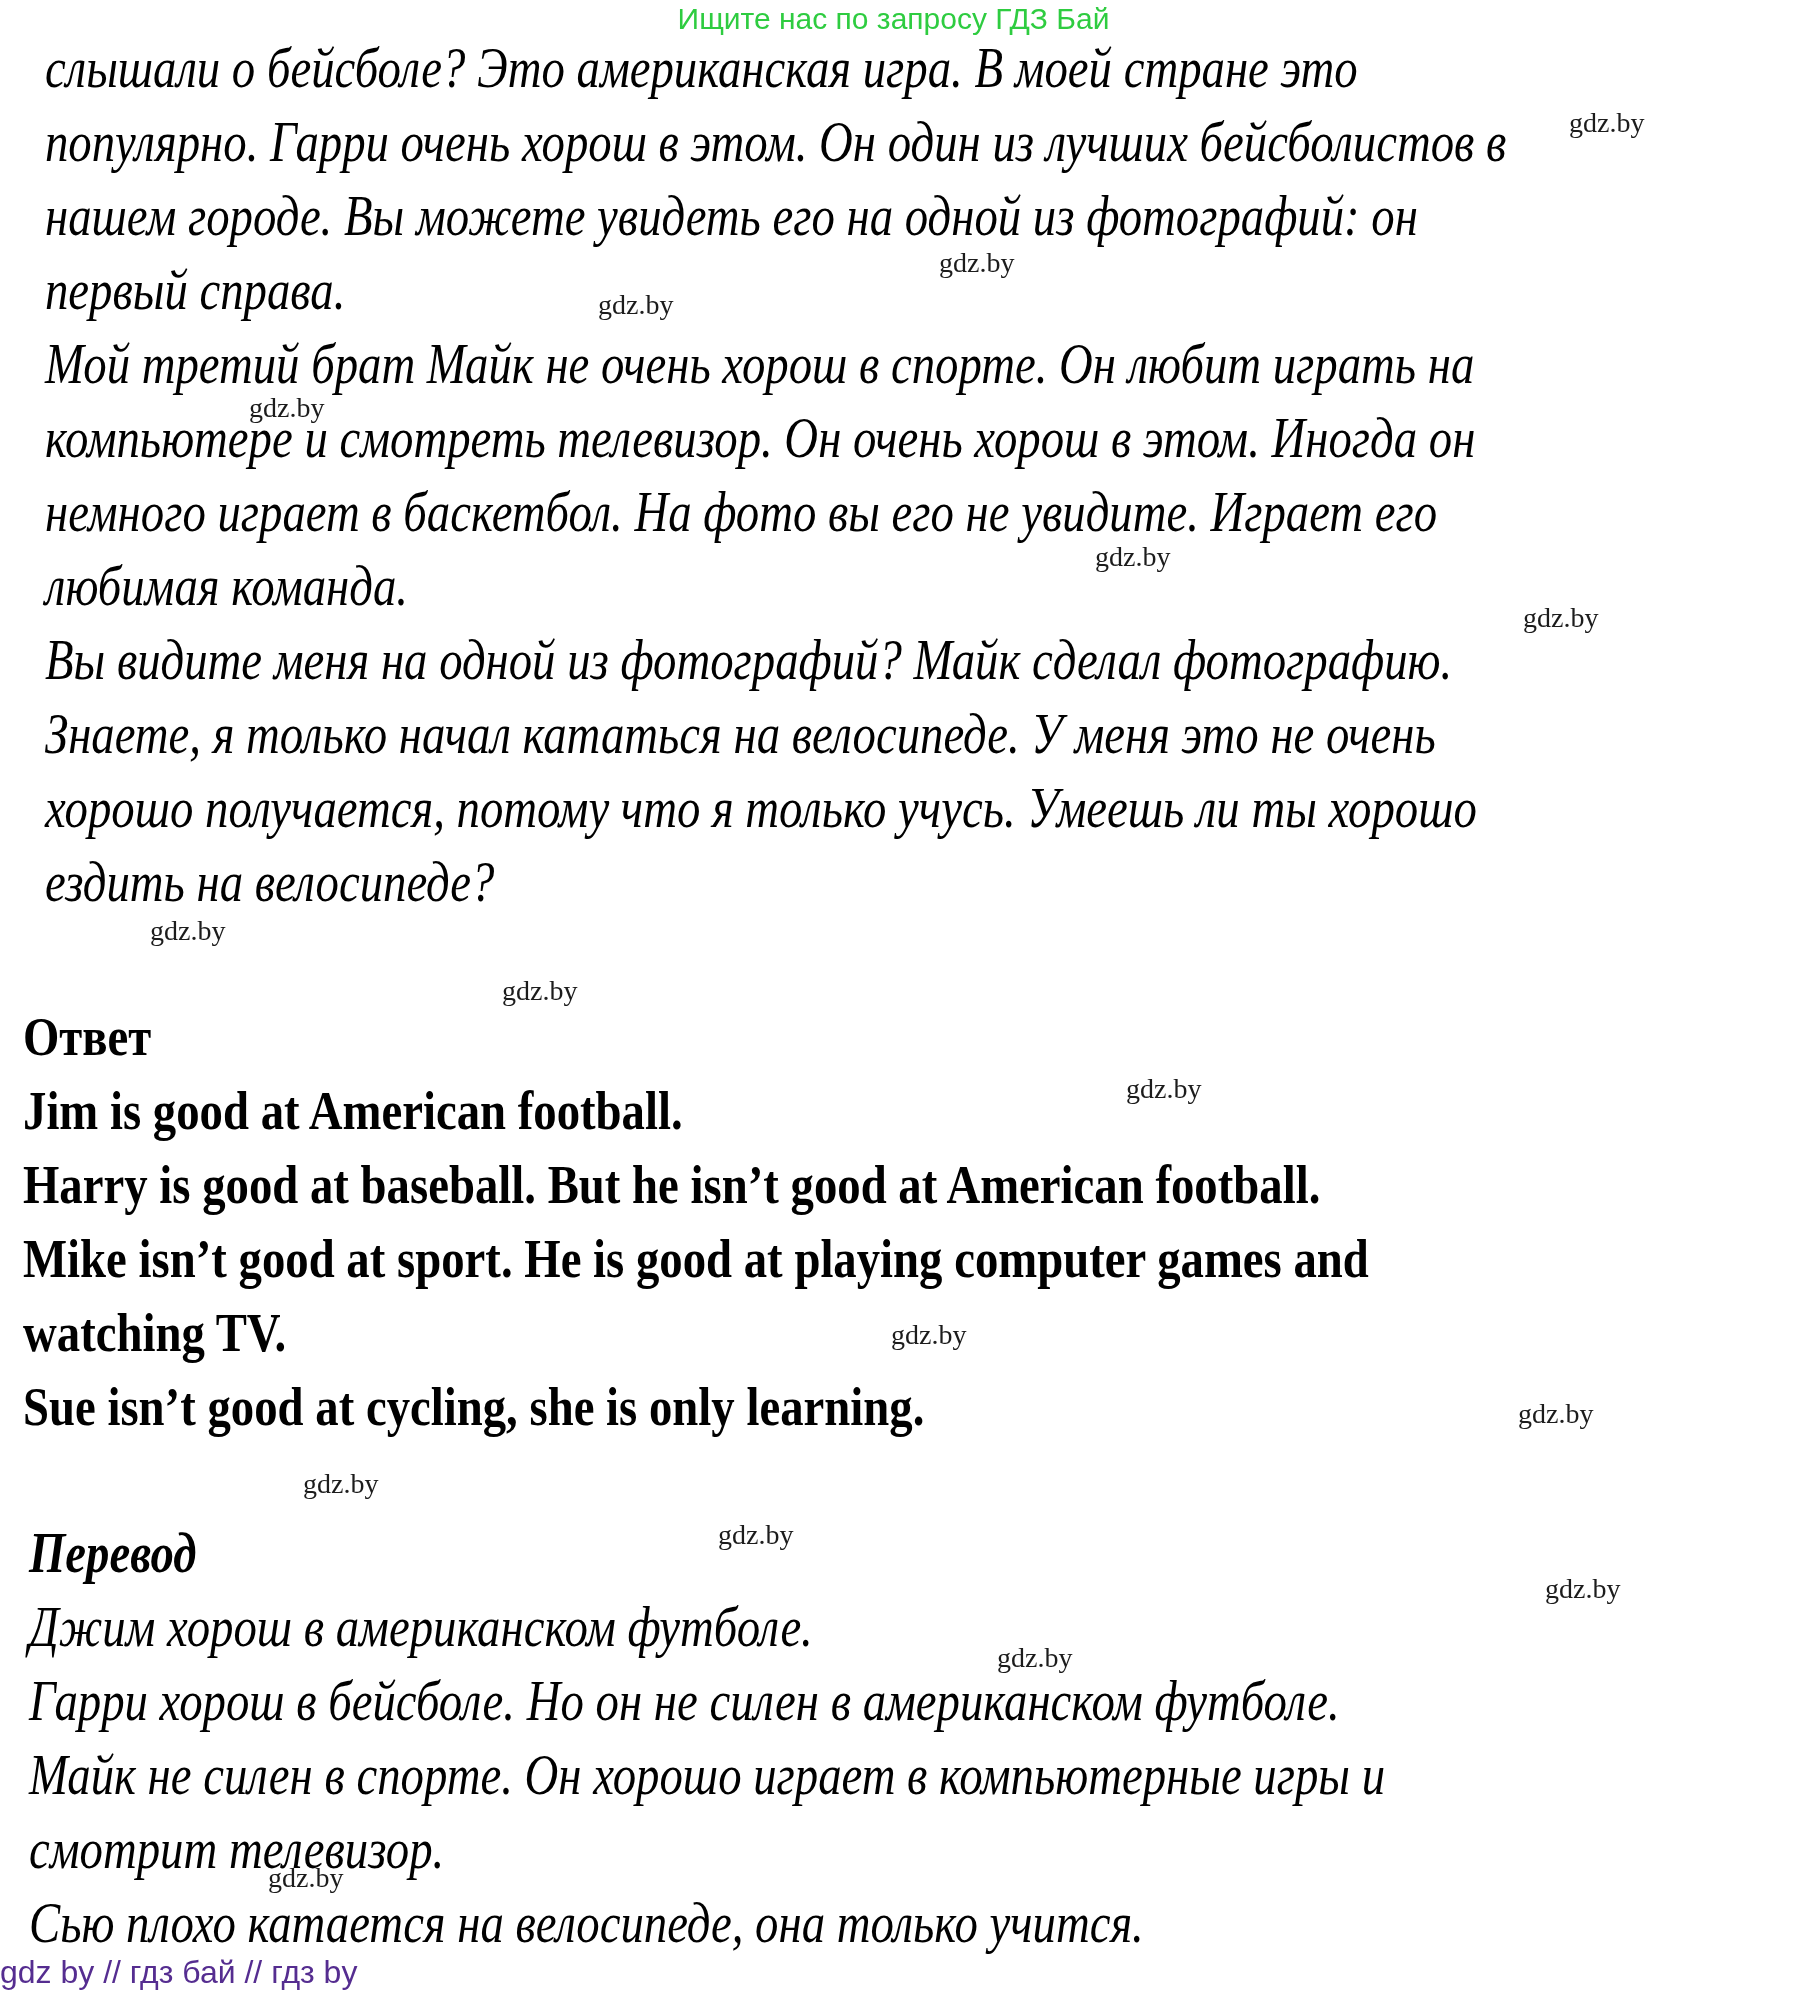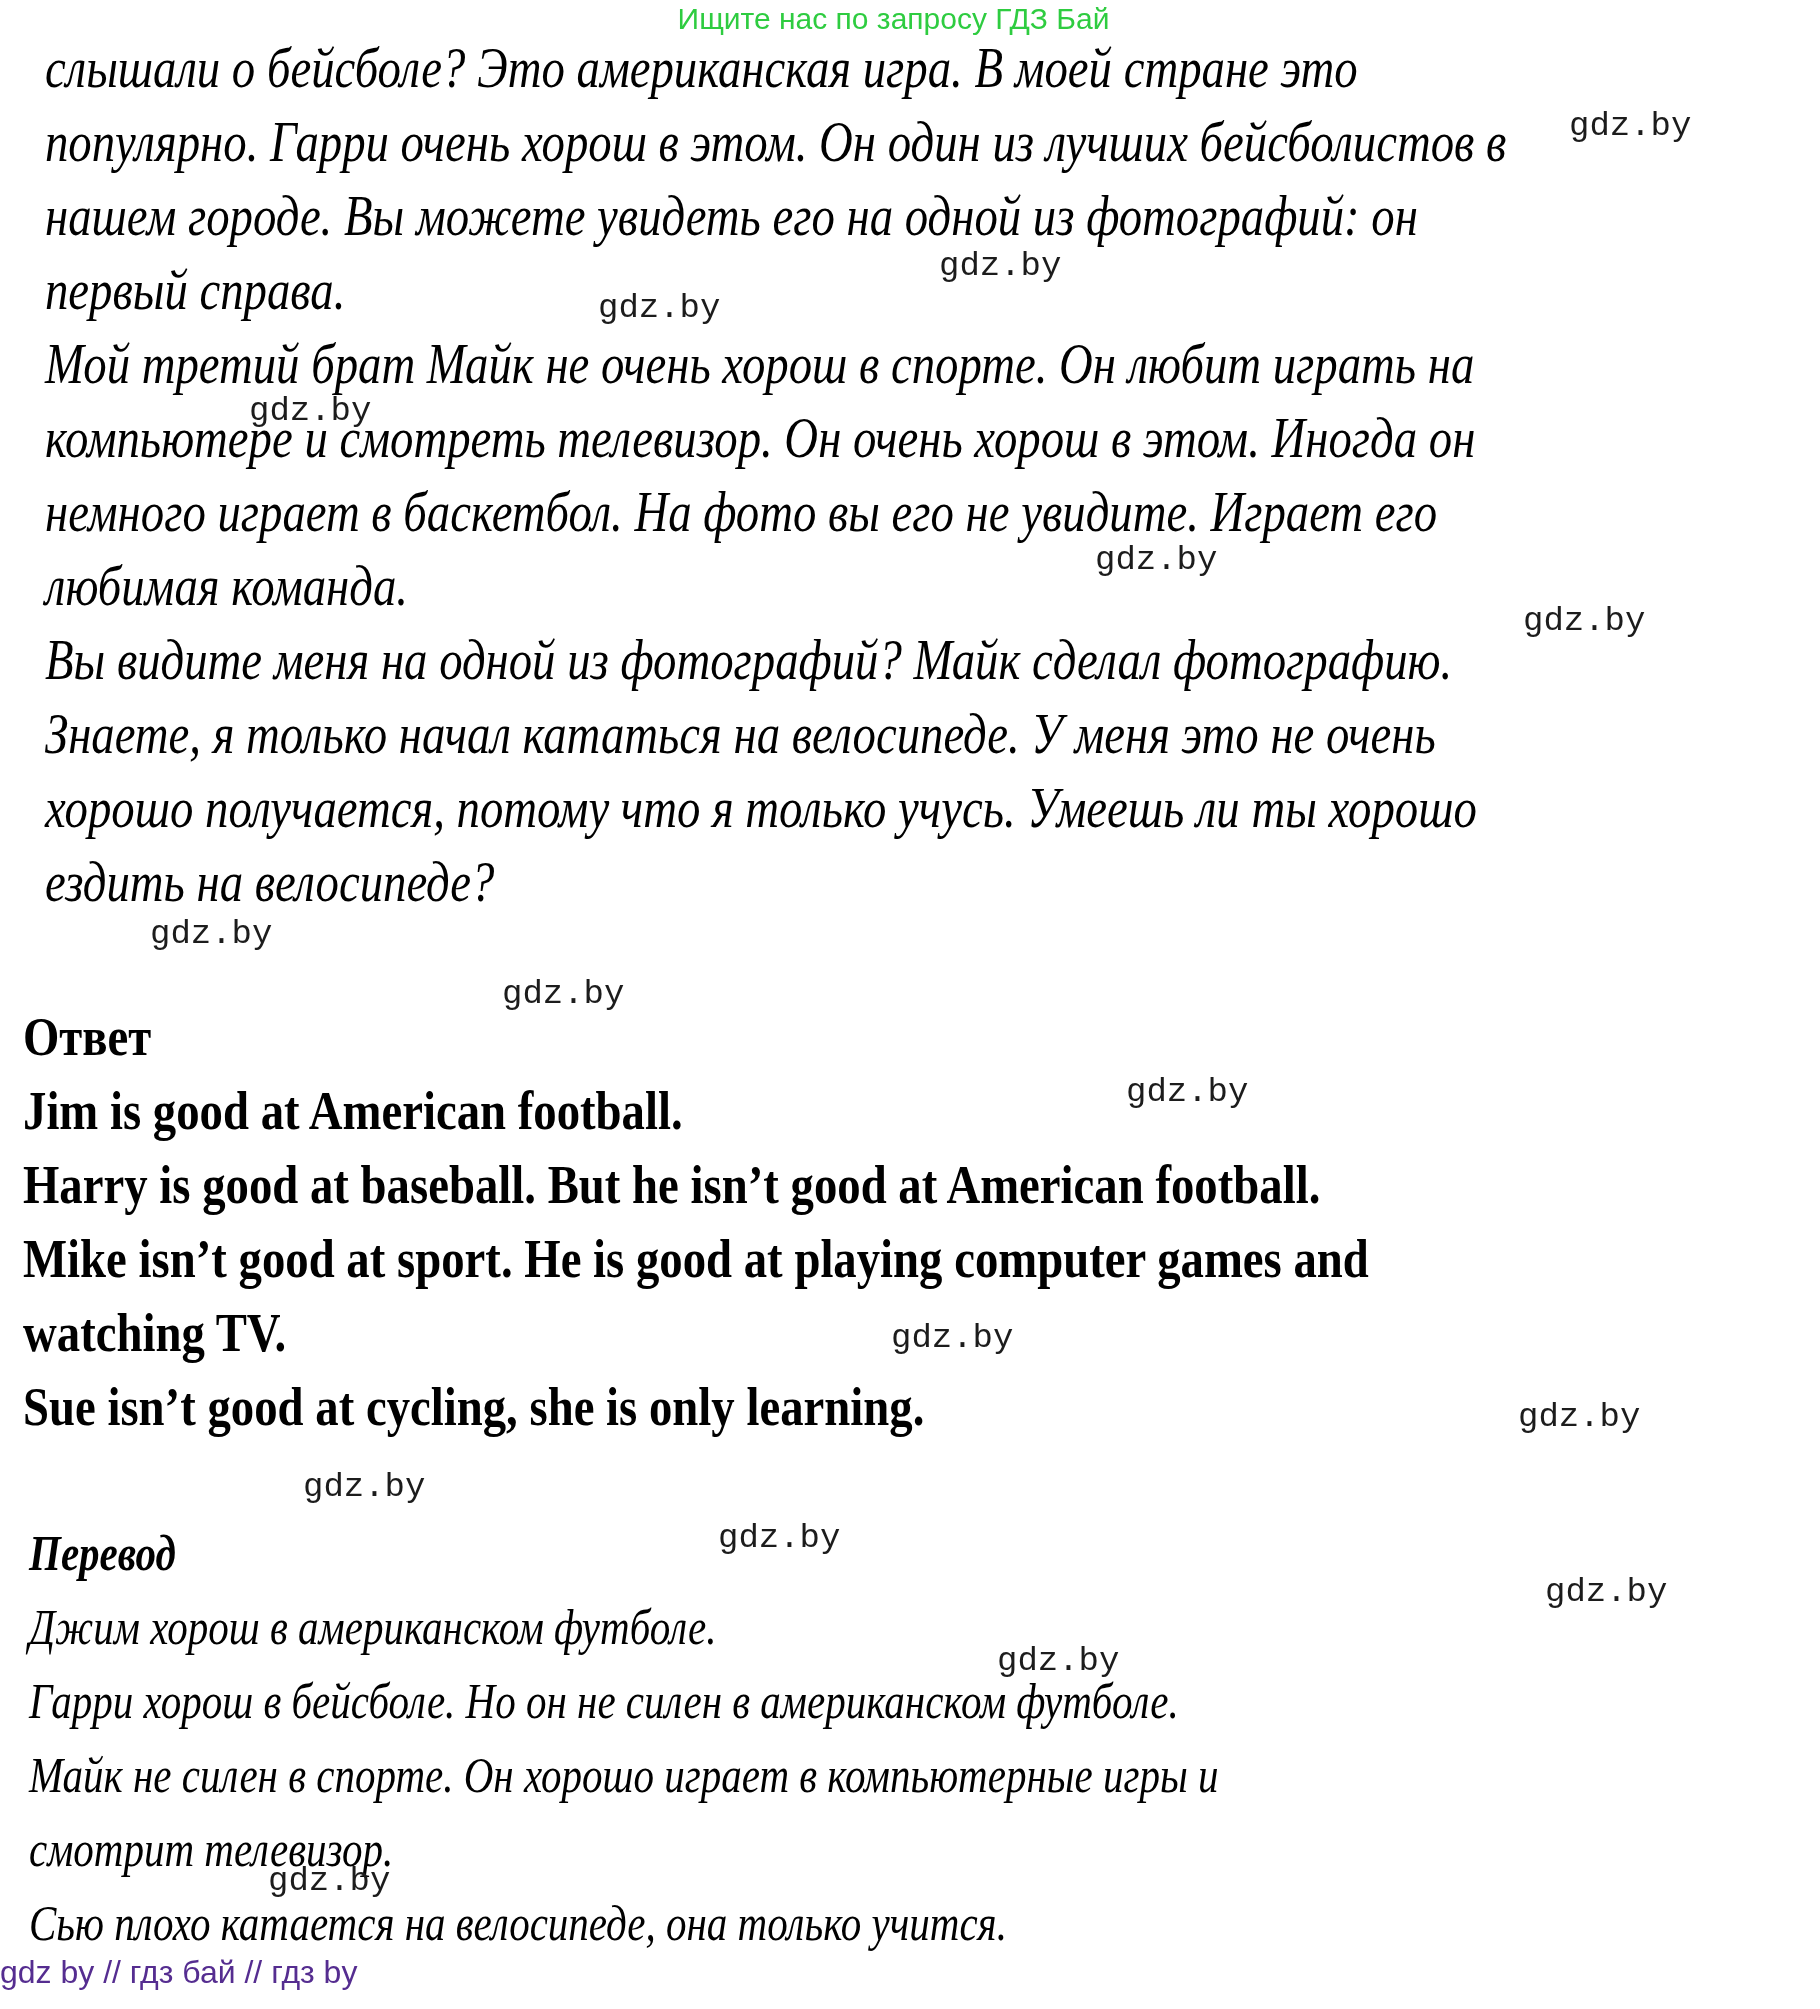--- a/index.html
+++ b/index.html
@@ -52,35 +52,35 @@
     white-space: nowrap;
     transform: scaleX(0.85);
     transform-origin: 0 50%;
   }
 
   
   .translation {
     position: absolute;
     top: 1516px; left: 29px;
     font-style: italic;
-    font-size: 50px;
+    font-size: 57px;
     line-height: 74px;
   }
   .translation .line, .translation .heading {
     white-space: nowrap;
     transform: scaleX(0.82);
     transform-origin: 0 50%;
   }
   .translation .heading { font-weight: bold; }
 
   
   .watermark {
     position: absolute;
-    font-family: Liberation Mono, monospace;
-    font-size: 34px;
+    font-family: Liberation Serif, serif;
+    font-size: 28px;
     color: #1c1c1c;
     white-space: nowrap;
   }
 
   
   .footer {
     position: absolute;
     top: 1954px; left: 0;
     width: 100%;
     text-align: left;

